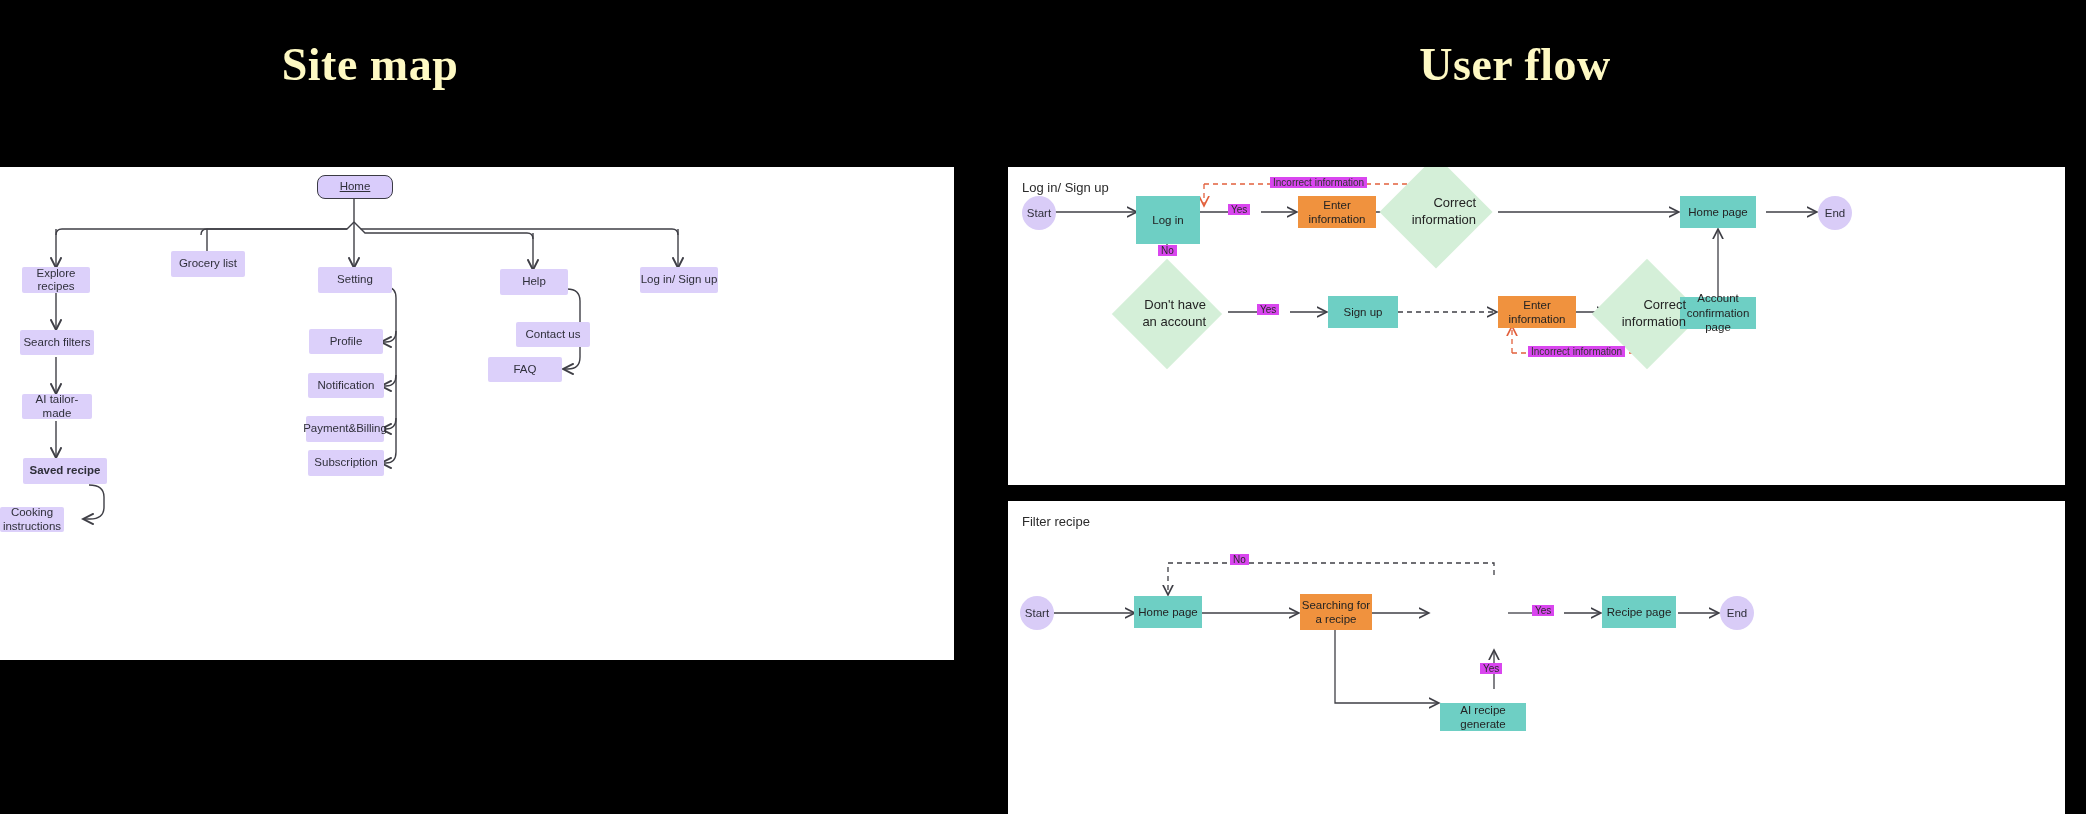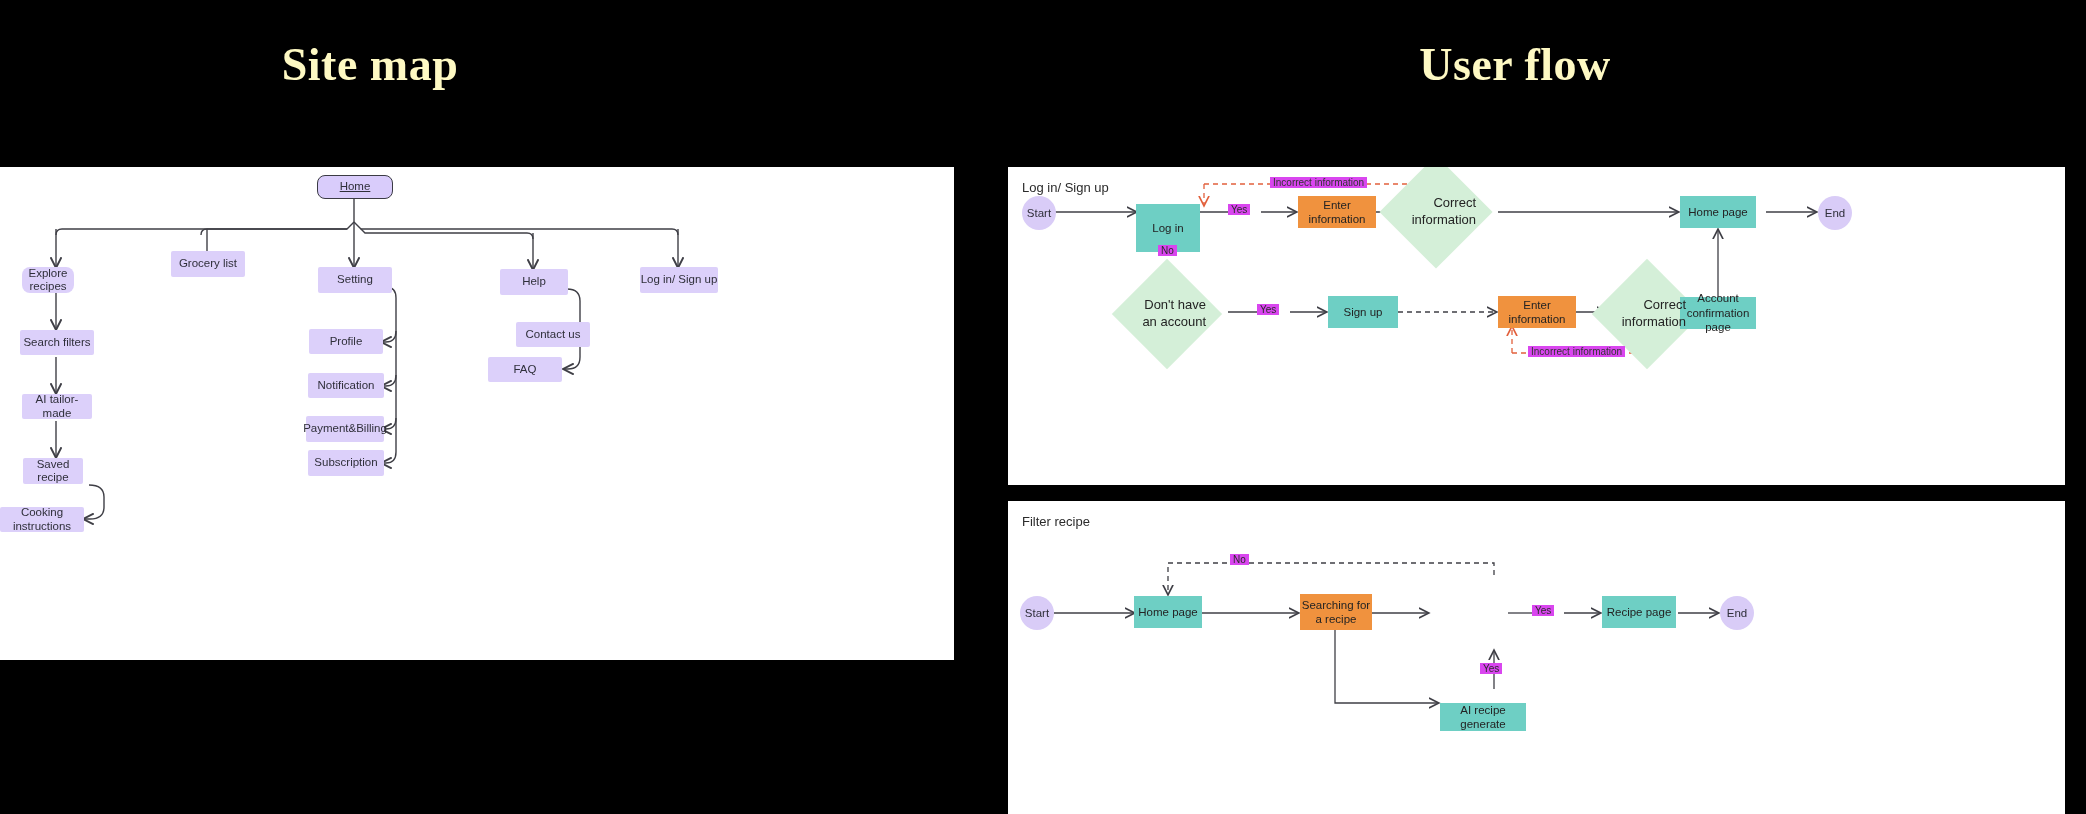--- a/index.html
+++ b/index.html
@@ -88,21 +88,21 @@
 
       <path d="M567,122 Q580,122 580,134 L580,190 Q580,202 568,202 L564,202" marker-end="url(#ahDark)"></path>
       <path d="M580,155 Q580,167 568,167 L564,167" marker-end="url(#ahDark)"></path>
     </g>
   </svg>
 
   <div class="sm-node root" style="left:317px;top:8px;width:74px;height:22px;">
     <span>Home</span>
   </div>
 
-  <div class="sm-node" style="left:22px;top:100px;width:52px;height:26px;border-radius:8px;">
+  <div class="sm-node" style="left:22px;top:100px;width:68px;height:26px;">
     <span>Explore recipes</span>
   </div>
   <div class="sm-node" style="left:171px;top:84px;width:74px;height:26px;">
     <span>Grocery list</span>
   </div>
   <div class="sm-node" style="left:318px;top:100px;width:74px;height:26px;">
     <span>Setting</span>
   </div>
   <div class="sm-node" style="left:500px;top:102px;width:68px;height:26px;">
     <span>Help</span>
@@ -110,24 +110,24 @@
   <div class="sm-node" style="left:640px;top:100px;width:78px;height:26px;">
     <span>Log in/ Sign up</span>
   </div>
 
   <div class="sm-node" style="left:20px;top:163px;width:74px;height:25px;">
     <span>Search filters</span>
   </div>
   <div class="sm-node" style="left:22px;top:227px;width:70px;height:25px;">
     <span>AI tailor-made</span>
   </div>
-  <div class="sm-node" style="left:23px;top:291px;width:60px;height:26px;">
+  <div class="sm-node" style="left:23px;top:291px;width:84px;height:26px;font-weight:bold;">
     <span>Saved recipe</span>
   </div>
-  <div class="sm-node" style="left:0px;top:340px;width:84px;height:25px;">
+  <div class="sm-node" style="left:0px;top:340px;width:64px;height:25px;">
     <span>Cooking instructions</span>
   </div>
 
   <div class="sm-node" style="left:309px;top:162px;width:74px;height:25px;">
     <span>Profile</span>
   </div>
   <div class="sm-node" style="left:308px;top:206px;width:76px;height:25px;">
     <span>Notification</span>
   </div>
   <div class="sm-node" style="left:306px;top:249px;width:78px;height:26px;">
@@ -190,21 +190,21 @@
       <path d="M440,17 L440,38"></path>
       <path d="M504,186 L504,160" marker-end="url(#ahRed)"></path>
       <path d="M504,186 L640,186"></path>
       <path d="M640,186 L640,160"></path>
     </g>
   </svg>
 
   <div class="uf-term" style="left:14px;top:29px;width:34px;height:34px;">
     <span>Start</span>
   </div>
-  <div class="uf-proc" style="left:128px;top:37px;width:64px;height:48px;">
+  <div class="uf-proc" style="left:128px;top:29px;width:64px;height:48px;">
     <span>Log in</span>
   </div>
   <div class="edge-label" style="left:220px;top:37px;">Yes</div>
   <div class="uf-io" style="left:290px;top:29px;width:78px;height:32px;">
     <span>Enter information</span>
   </div>
   <div class="uf-dec" style="left:388px;top:5px;width:80px;height:80px;">
     <span class="dia"></span>
     <span class="txt">Correct information</span>
   </div>

